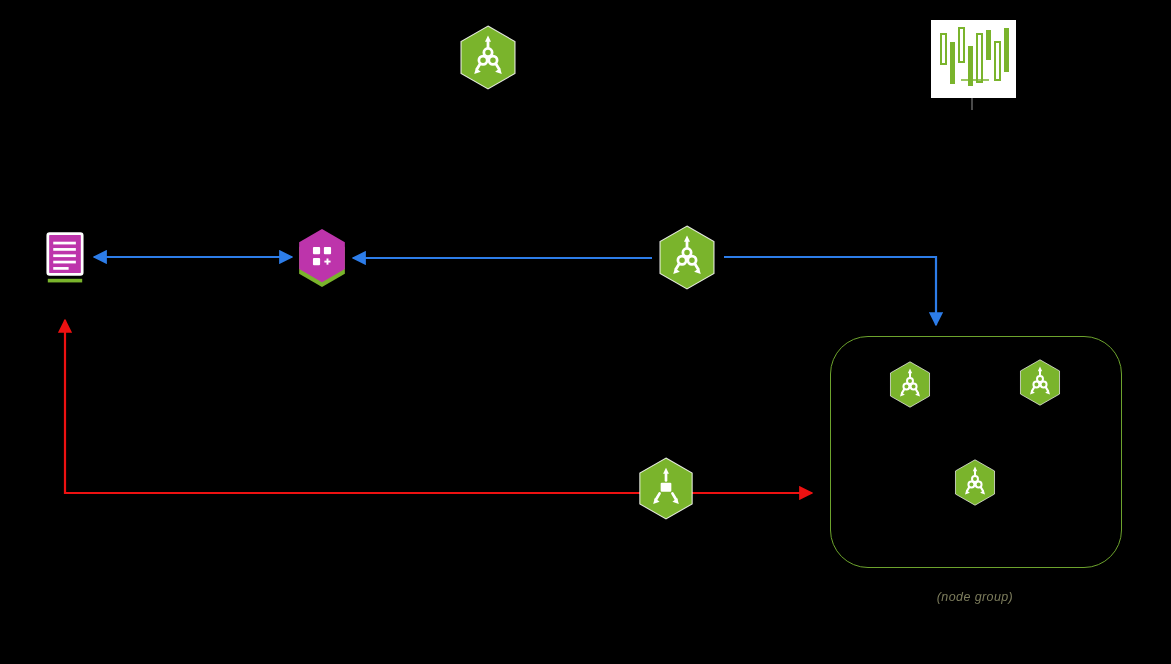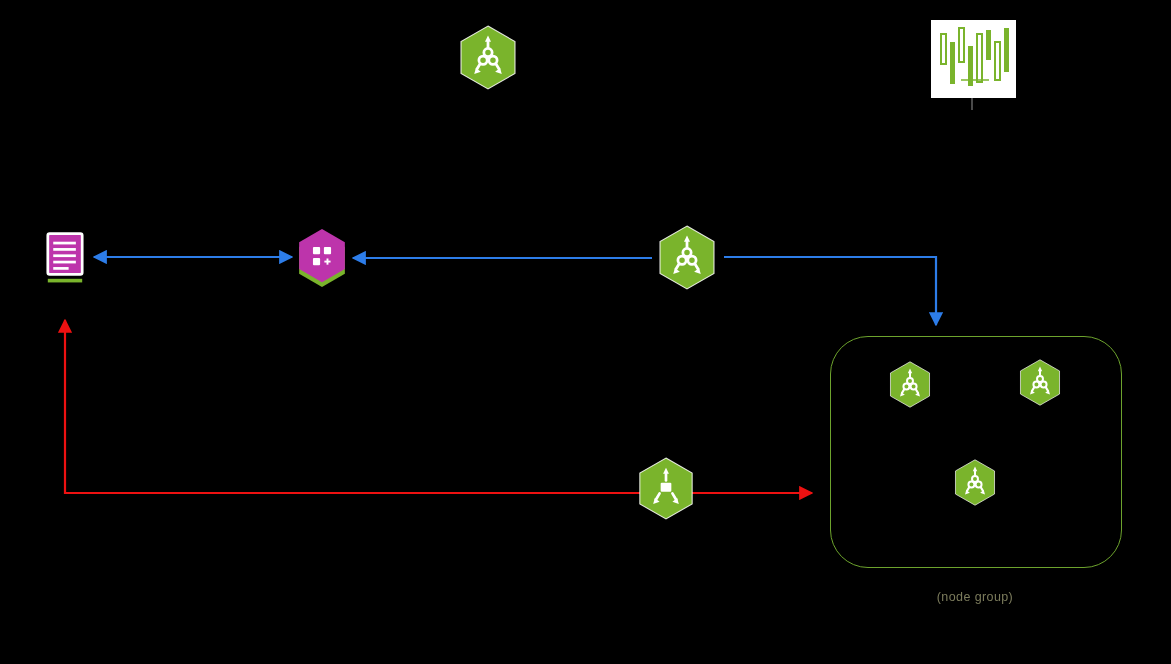--- a/index.html
+++ b/index.html
@@ -9,20 +9,21 @@
     --arrow-blue:#2d7de9;
     --arrow-red:#ee1111;
     --group-border:#6da32d;
     --label-text:#7c7c5c;
   }
   html,body{margin:0;padding:0;background:var(--background);}
   .stage{
     position:relative;width:1171px;height:664px;overflow:hidden;
     background:var(--background);
     font-family:"Liberation Sans","DejaVu Sans",sans-serif;
+    font-style:italic;
   }
   .arrows{position:absolute;left:0;top:0;width:1171px;height:664px;z-index:1;}
   .ln-blue{stroke:var(--arrow-blue);stroke-width:2.2;fill:none;}
   .ln-red{stroke:var(--arrow-red);stroke-width:2.2;fill:none;}
   .mk-blue{fill:var(--arrow-blue);}
   .mk-red{fill:var(--arrow-red);}
   .icon{position:absolute;z-index:2;}
   .icon svg{display:block;width:100%;height:100%;}
   .hex-fill{fill:var(--hex-green);stroke:rgba(255,255,255,.85);stroke-width:2;}
   .glyph-stroke{stroke:#ffffff;stroke-width:5;fill:none;stroke-linecap:round;}

